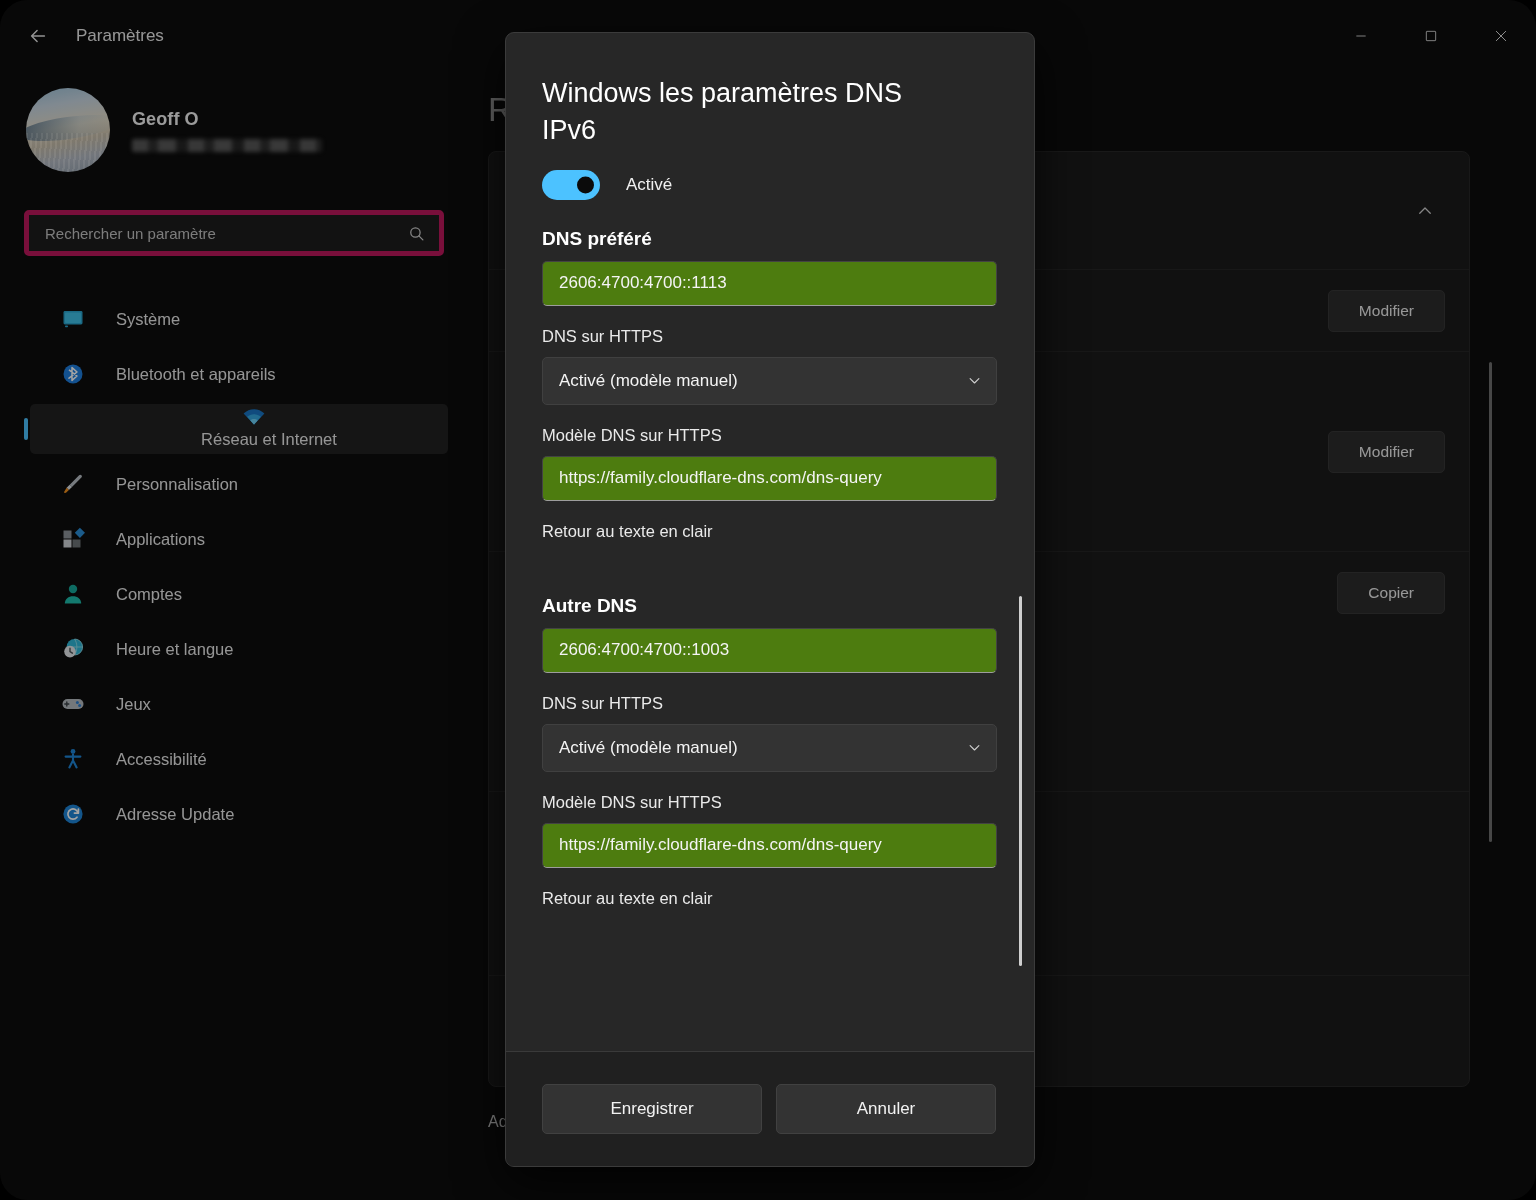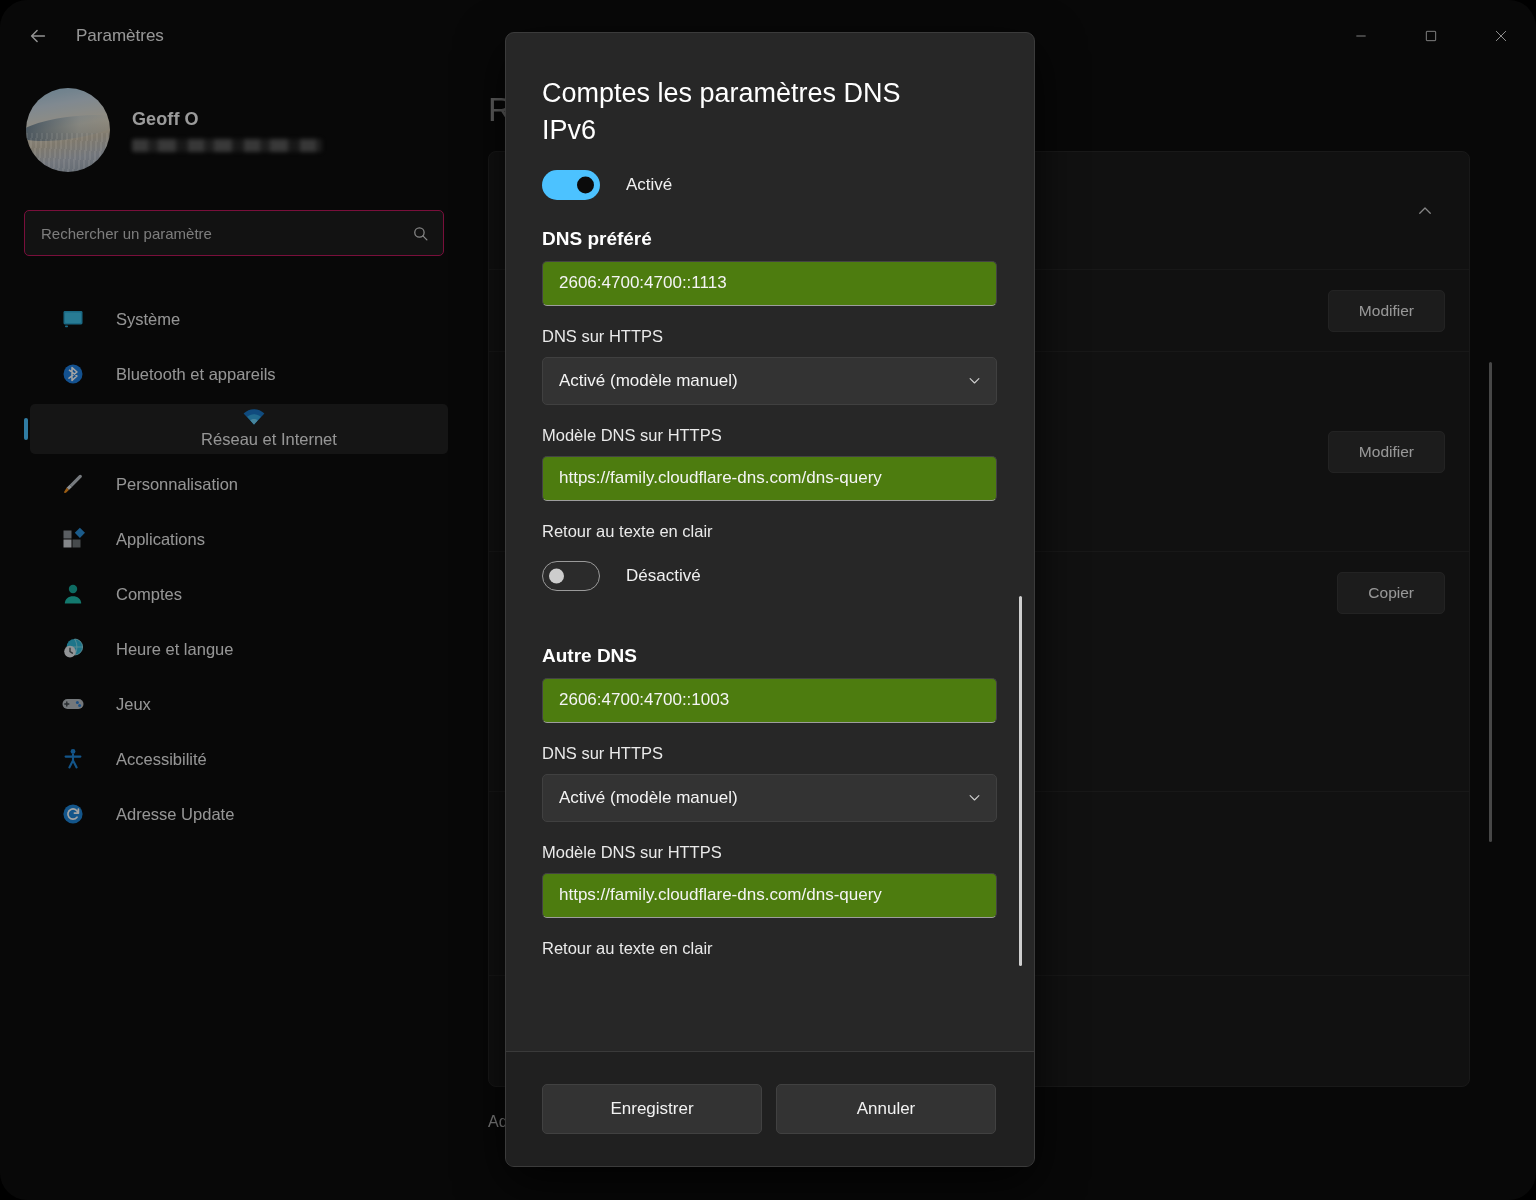--- a/index.html
+++ b/index.html
@@ -93,21 +93,21 @@
         rgba(95,95,95,.42) 16px 26px,
         rgba(165,165,165,.5) 26px 44px,
         rgba(80,80,80,.38) 44px 56px);
     filter: blur(2.2px);
   }
 
   .search-wrap {
     margin: 38px 0 0 24px;
     width: 420px; height: 46px;
     background: #1d1d1d;
-    border: 1px solid #be185d;
+    border: 5px solid #be185d;
     border-radius: 5px;
     display: flex; align-items: center;
     padding: 0 14px 0 16px;
   }
   .search-input {
     flex: 1;
     background: transparent; border: none; outline: none;
     color: #c9c9c9; font-size: 15px;
     font-family: "Liberation Sans", sans-serif;
   }
@@ -593,21 +593,21 @@
     </div>
 
     <div class="content-scrollbar"></div>
   </div>
 
   <div class="scrim"></div>
 
   <div class="dialog">
     <div class="dialog-body">
 
-      <div class="dialog-title">Comptes les paramètres DNS</div>
+      <div class="dialog-title">Windows les paramètres DNS</div>
       <div class="dialog-title">IPv6</div>
 
       <div class="toggle-row">
         <div class="toggle on">
           <span class="knob"></span>
         </div>
         <span class="toggle-text">Activé</span>
       </div>
 
       <div class="section-label">DNS préféré</div>
@@ -624,26 +624,20 @@
             </svg>
         </span>
       </div>
 
       <div class="field-label">Modèle DNS sur HTTPS</div>
       <div class="text-field">
         <span class="val">https://family.cloudflare-dns.com/dns-query</span>
       </div>
 
       <div class="field-label">Retour au texte en clair</div>
-      <div class="toggle-row">
-        <div class="toggle off">
-          <span class="knob"></span>
-        </div>
-        <span class="toggle-text">Désactivé</span>
-      </div>
 
       <div class="gap"></div>
 
       <div class="section-label">Autre DNS</div>
       <div class="text-field">
         <span class="val">2606:4700:4700::1003</span>
       </div>
 
       <div class="field-label">DNS sur HTTPS</div>
       <div class="combo">

